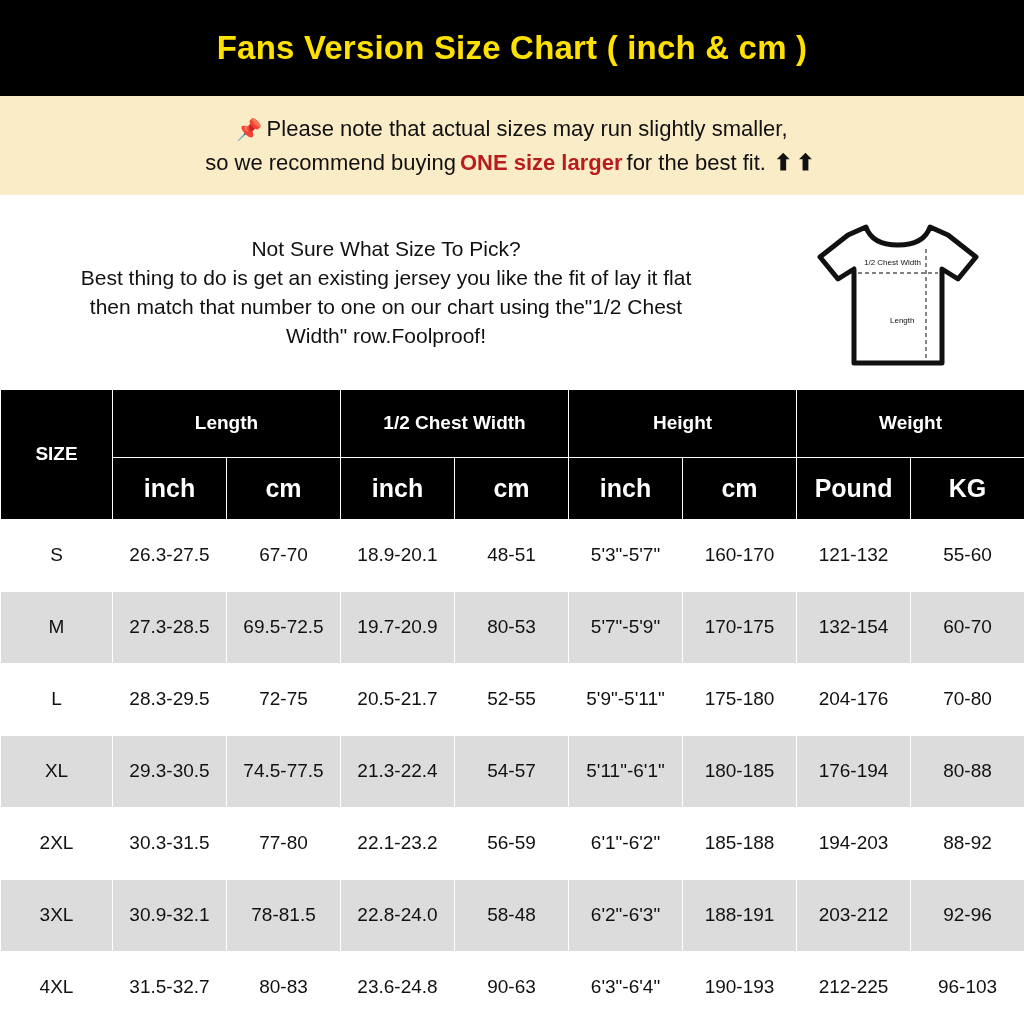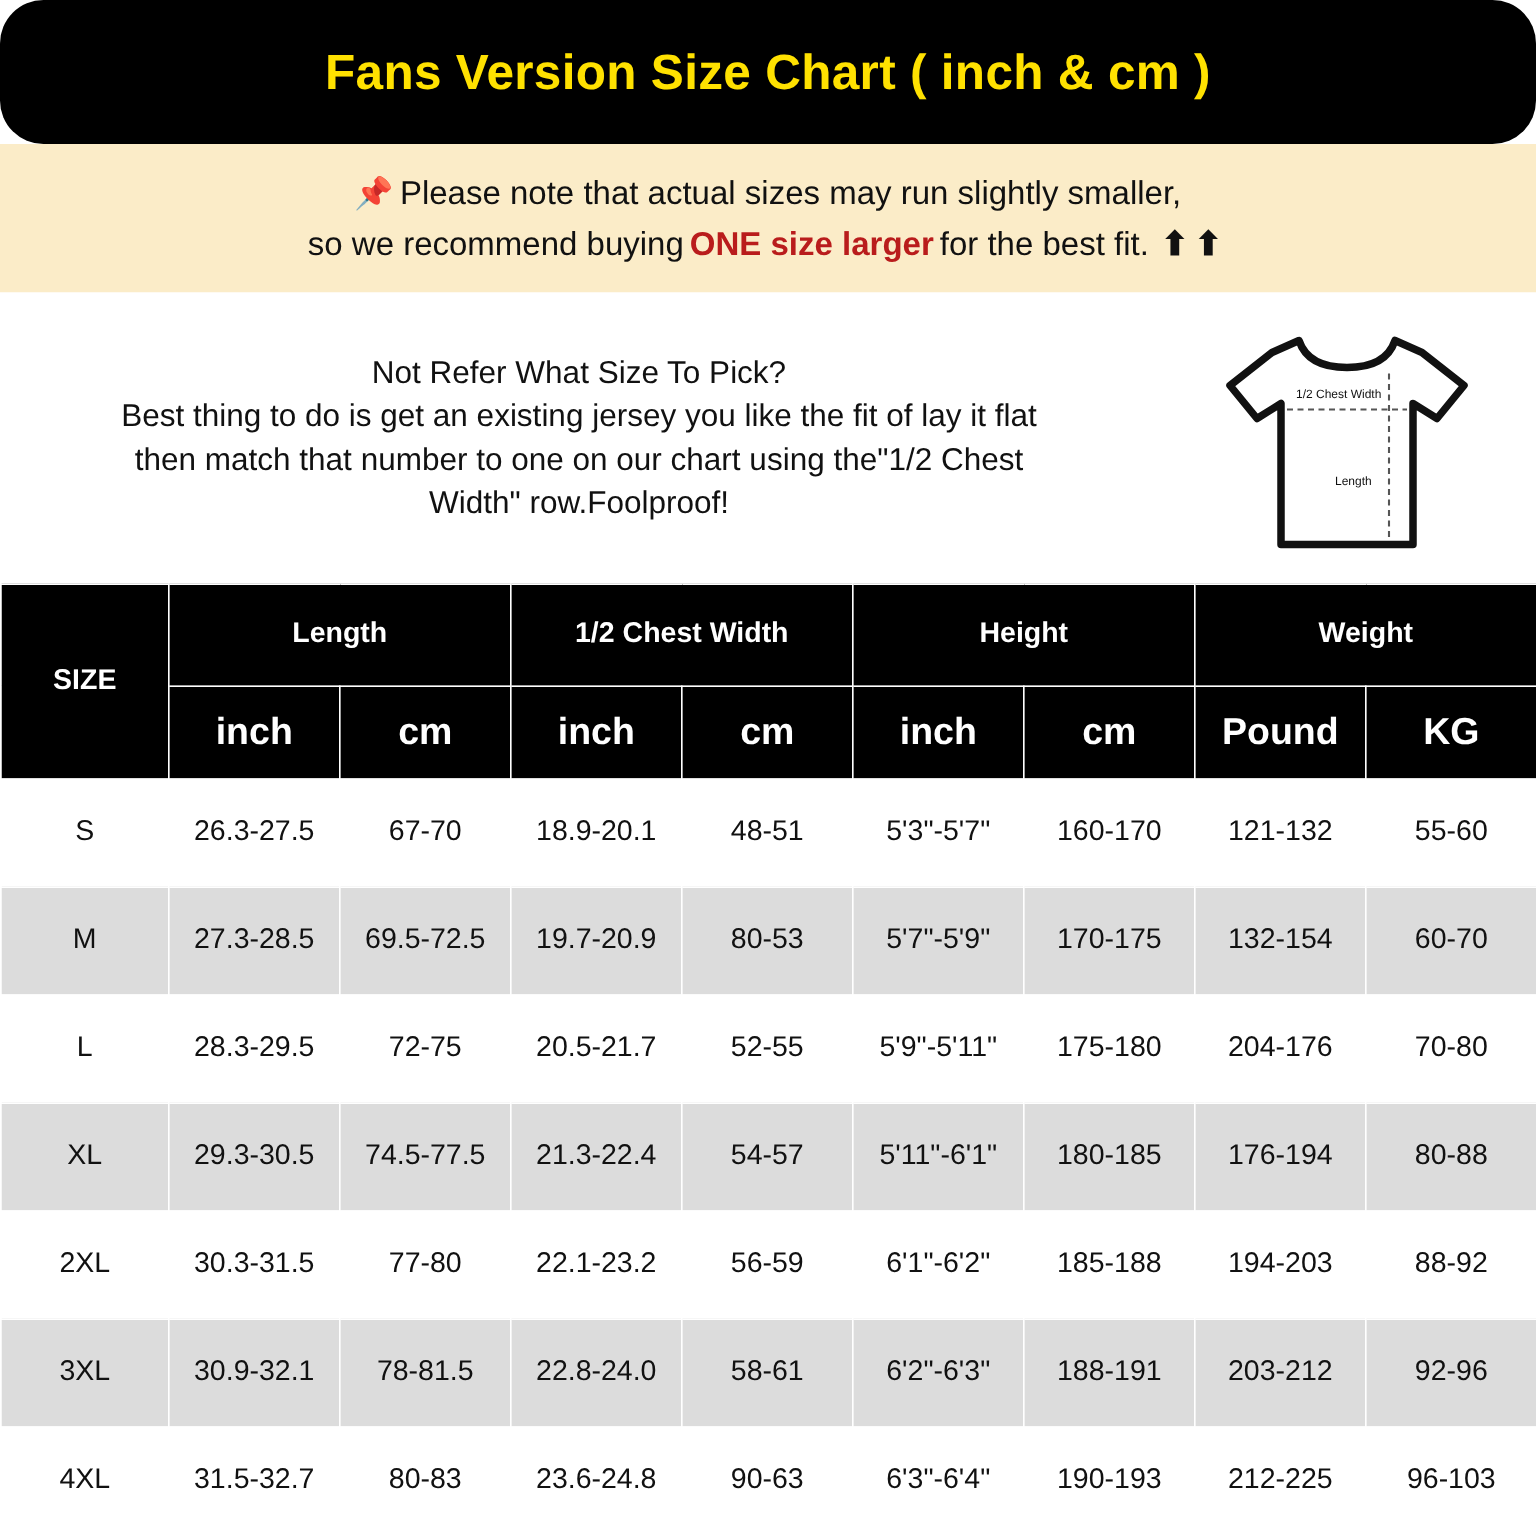--- a/index.html
+++ b/index.html
@@ -23,21 +23,20 @@
     flex-direction: column;
   }
 
   
   .title-bar {
     background: #000000;
     height: 98px;
     display: flex;
     align-items: center;
     justify-content: center;
-    border-radius: 29px;
   }
   .title-text {
     color: #ffe100;
     font-size: 33px;
     font-weight: bold;
     letter-spacing: 0.2px;
     text-align: center;
   }
 
   
@@ -168,21 +167,21 @@
     <div class="note-line">
       <span>so we recommend buying</span>
       <span class="red-em">ONE size larger</span>
       <span>for the best fit.</span>
       <span class="arrows">⬆⬆</span>
     </div>
   </div>
 
   <div class="advice">
     <div class="advice-text">
-      <span class="ln">Not Refer What Size To Pick?</span>
+      <span class="ln">Not Sure What Size To Pick?</span>
       <span class="ln">Best thing to do is get an existing jersey you like the fit of lay it flat</span>
       <span class="ln">then match that number to one on our chart using the"1/2 Chest</span>
       <span class="ln">Width" row.Foolproof!</span>
     </div>
 
     <div class="shirt-wrap">
       <svg width="180" height="165" viewBox="0 0 180 165">
 
         <path d="M58 14 L40 22 L12 44 L30 66 L46 56 L46 150 L134 150 L134 56 L150 66 L168 44 L140 22 L122 14
                  C118 26 108 32 90 32 C72 32 62 26 58 14 Z" fill="#ffffff" stroke="#111111" stroke-width="5" stroke-linejoin="round"></path>
@@ -282,21 +281,21 @@
           <td>6'1"-6'2"</td>
           <td>185-188</td>
           <td>194-203</td>
           <td>88-92</td>
         </tr>
         <tr class="alt">
           <td class="size-cell">3XL</td>
           <td>30.9-32.1</td>
           <td>78-81.5</td>
           <td>22.8-24.0</td>
-          <td>58-61</td>
+          <td>58-48</td>
           <td>6'2"-6'3"</td>
           <td>188-191</td>
           <td>203-212</td>
           <td>92-96</td>
         </tr>
         <tr>
           <td class="size-cell">4XL</td>
           <td>31.5-32.7</td>
           <td>80-83</td>
           <td>23.6-24.8</td>

